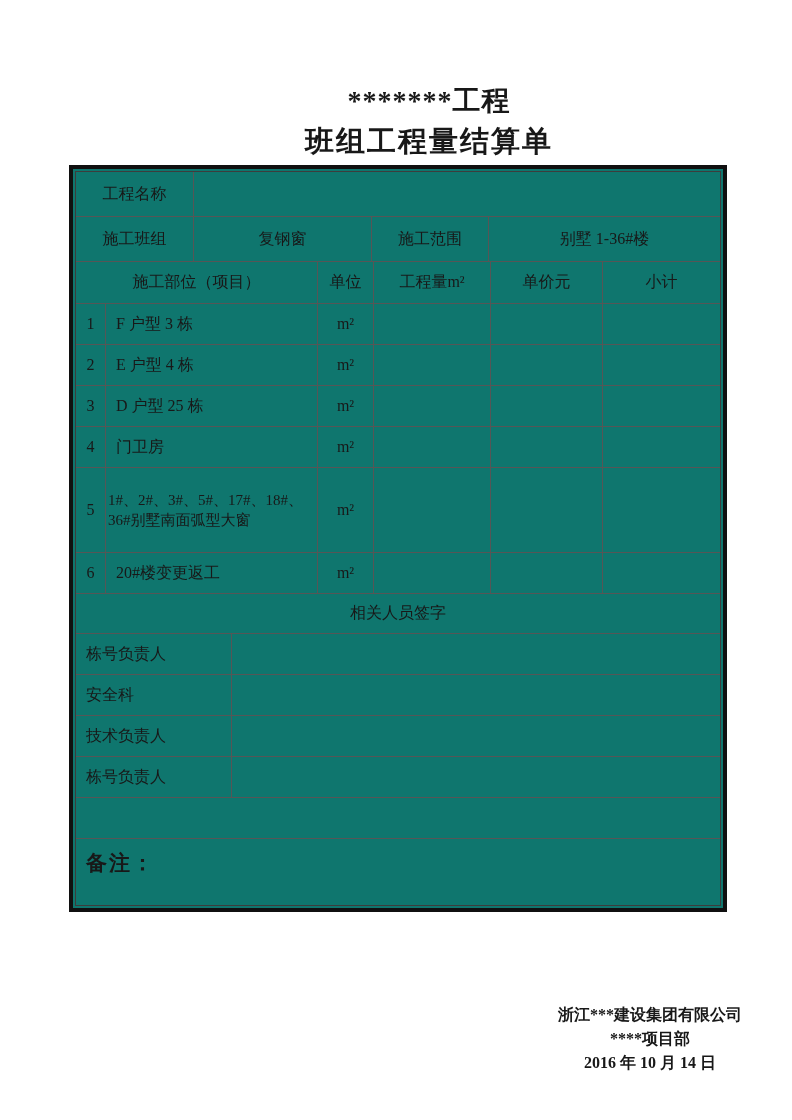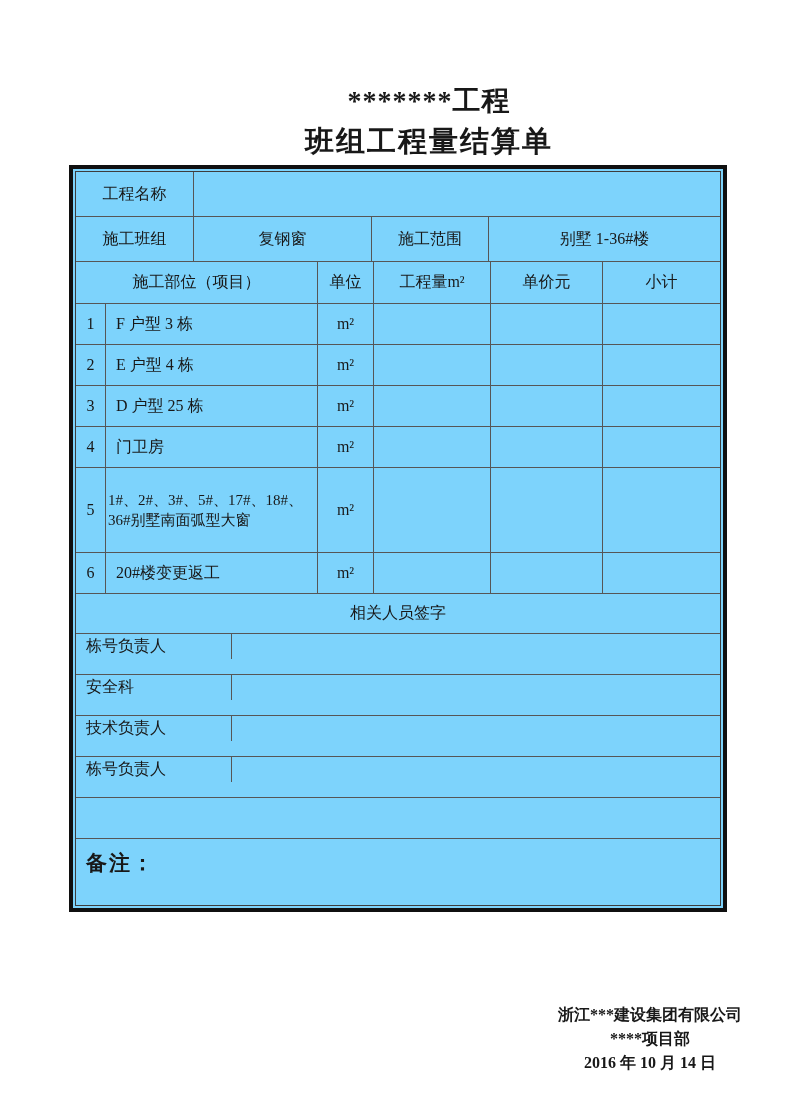--- a/index.html
+++ b/index.html
@@ -19,21 +19,21 @@
     text-align: center;
   }
   .title-line1 { font-size: 28px; font-weight: bold; letter-spacing: 1px; }
   .title-line2 { font-size: 29px; font-weight: bold; letter-spacing: 2px; margin-top: 2px; }
 
   
   .table-outer {
     position: absolute; left: 69px; top: 165px; width: 658px;
     border: 4px solid #101010;
     padding: 2px;
-    background: #7dd3fc;
+    background: #0f766e;
   }
   .table-inner { border: 1px solid #3d3d3d; }
 
   .trow { display: flex; width: 644px; border-bottom: 1px solid #565656; }
   .trow:last-child { border-bottom: none; }
   .tcell {
     border-right: 1px solid #565656;
     display: flex; align-items: center;
     font-size: 16px;
     padding: 2px 6px;
@@ -43,21 +43,21 @@
   .c-center { justify-content: center; text-align: center; }
   .c-left { justify-content: flex-start; text-align: left; padding-left: 10px; }
 
   
   .h-info   { height: 45px; }
   .h-head   { height: 42px; }
   .h-data   { height: 41px; }
   .h-tall   { height: 85px; }
   .h-total  { height: 42px; }
   .h-sight  { height: 40px; }
-  .h-sig    { height: 41px; flex-direction: column; }
+  .h-sig    { height: 41px; }
   .h-rem    { height: 66px; }
 
   
   .w-lab1   { width: 118px; }  
   .w-v1     { width: 526px; }  
   .w-team   { width: 178px; }
   .w-scope  { width: 117px; }
   .w-range  { width: 231px; }
   .w-no     { width: 30px;  }
   .w-item   { width: 212px; }

